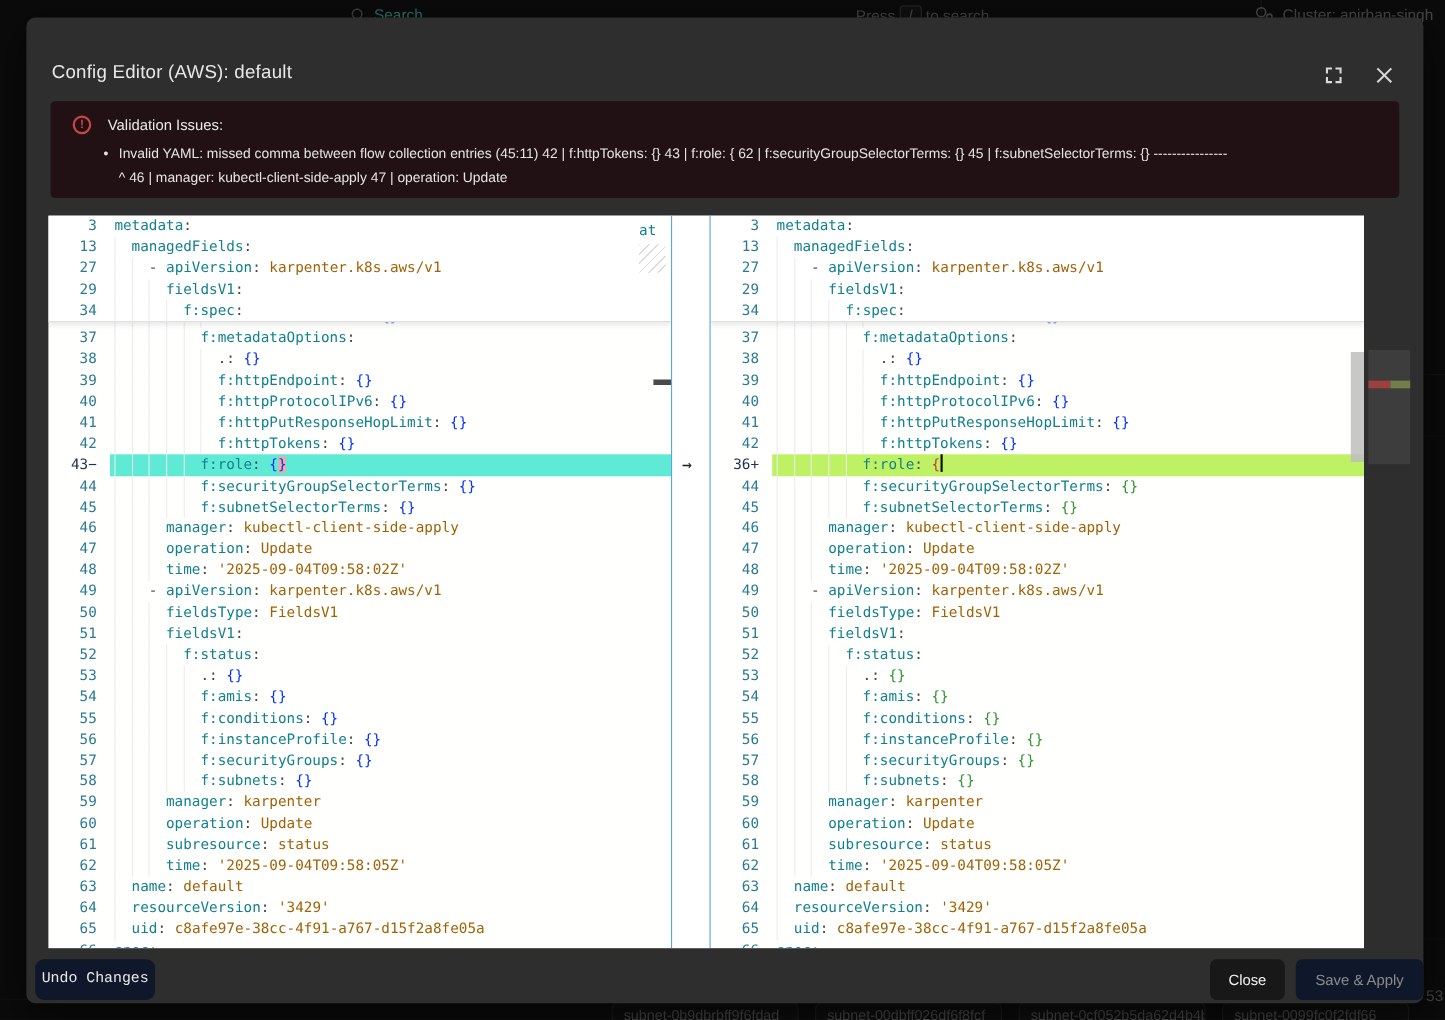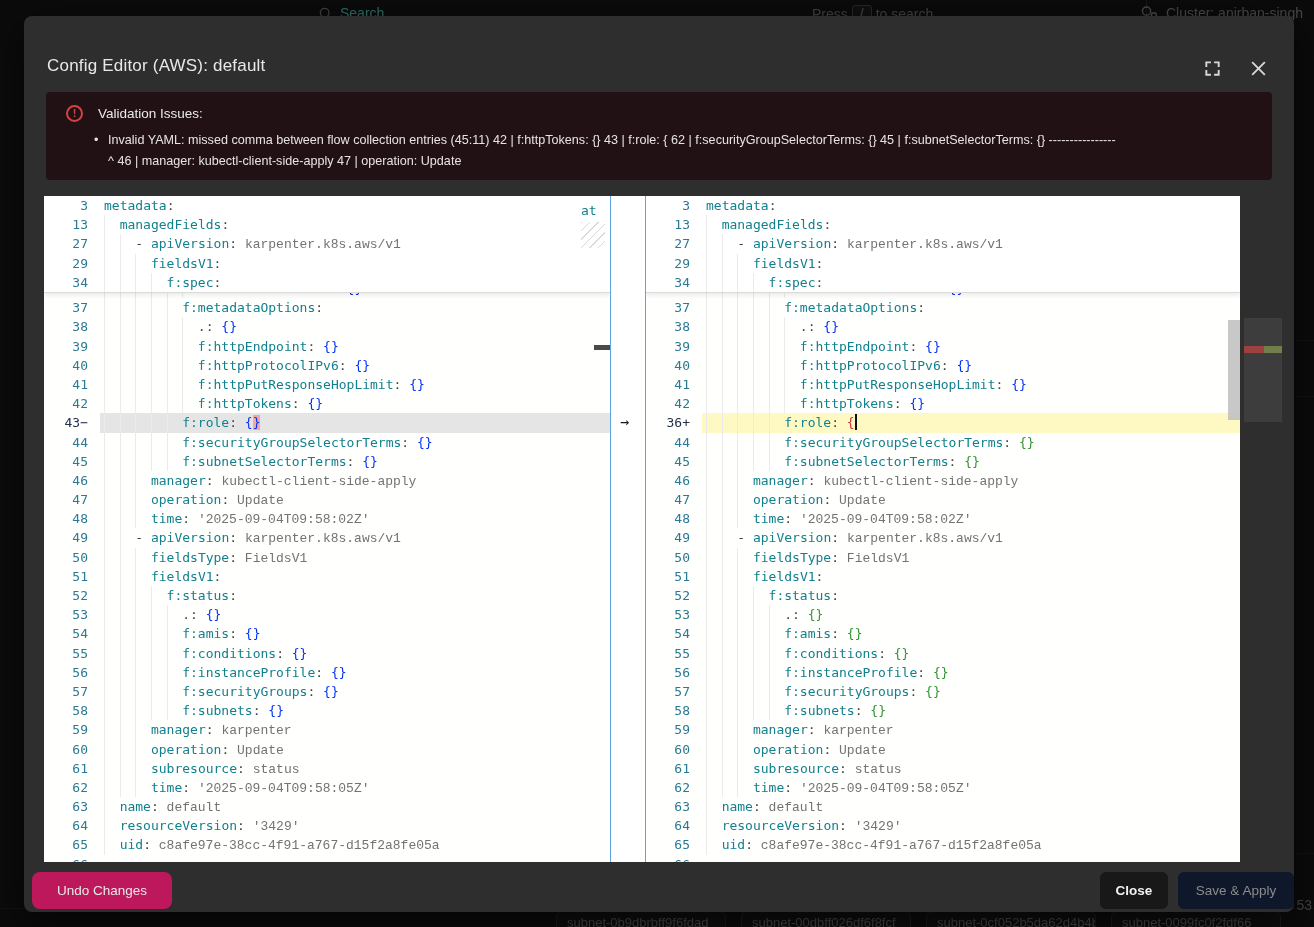--- a/index.html
+++ b/index.html
@@ -5,21 +5,21 @@
   * { margin:0; padding:0; box-sizing:border-box; }
   html,body { width:1314px; height:927px; overflow:hidden; background:#141414;
     font-family:"Liberation Sans", sans-serif; }
 
   
   .page { position:absolute; inset:0; background:#181818; z-index:0; }
   .topbar { position:absolute; top:0; left:0; right:0; height:20px; color:#8d8d8d; font-size:14px; }
   .search-wrap { position:absolute; left:300px; top:0; width:846px; height:20px; }
   .search-icon { position:absolute; left:18px; top:6px; }
   .search-ph { position:absolute; left:40px; top:5px; color:#5eead4; }
-  .press-hint { position:absolute; left:478px; top:5px; color:#8a8a8a;margin-left:34px; }
+  .press-hint { position:absolute; left:478px; top:5px; color:#8a8a8a; }
   .keycap { display:inline-block; border:1px solid #555; border-radius:3px; padding:0 7px; margin:0 4px; color:#9a9a9a; background:#222; }
   .top-divider { position:absolute; left:1146px; top:0; width:1px; height:20px; background:#333; }
   .cluster-wrap { position:absolute; left:1138px; top:0; right:0; height:20px; color:#9a9a9a; }
   .cluster-icon { position:absolute; left:2px; top:5px; }
   .cluster-label { position:absolute; left:28px; top:5px; white-space:nowrap; }
 
   .bottomstrip { position:absolute; left:0; right:0; top:908px; height:19px; border-top:1px solid #262626; }
   .chip { position:absolute; top:2px; width:170px; height:26px; background:#1f1f1f; border:1px solid #3a3a3a;
     border-radius:6px 6px 0 0; color:#8f8f8f; font-size:13px; padding:3px 10px; white-space:nowrap; overflow:hidden; }
   .tail-num { position:absolute; right:2px; top:897px; color:#8f8f8f; font-size:14px; }
@@ -57,47 +57,47 @@
     border-bottom:1px solid #dadada; box-shadow:0 3px 4px rgba(0,0,0,.07); }
   .lines { padding-top:83px; }
 
   .crow { display:flex; height:19.2px; line-height:19.2px; }
   .ln { width:56px; flex:none; text-align:right; padding-right:12px; color:#2a7a94; }
   .tx { flex:1; white-space:pre; padding-left:4px; }
   .ig { display:inline-block; width:2ch; height:19.2px; border-left:1px solid #ebebeb; vertical-align:top; }
   .t-k { color:#12808e; }
   .t-c { color:#444; }
   .t-p { color:#444; }
-  .t-v { color:#737373;font-family:Liberation Mono, monospace; }
+  .t-v { color:#a16207; }
   .t-b { color:#0431fa; }
   .t-g { color:#319331; }
   .t-r { color:#d13438; }
   .t-x { color:#0431fa; background:#f3a8a8; }
-  .crow.del .tx { background:#e5e5e5; }
-  .crow.ins .tx { background:#fef9c3; }
+  .crow.del .tx { background:#5eead4; }
+  .crow.ins .tx { background:#bef264; }
   .crow.del .ln, .crow.ins .ln { color:#22314f;padding-left:15px; }
   .cursor { display:inline-block; width:2px; height:16px; background:#111; vertical-align:-3px; }
 
   .pane-deco { position:absolute; right:3px; top:7px; z-index:5; width:26px; }
   .deco-at { color:#12808e; font-size:13px; }
   .deco-hatch { margin-top:4px; width:24px; height:26px; opacity:.55;
     background:repeating-linear-gradient(135deg,#bbb 0 1px,transparent 1px 6px); }
   .lmark { position:absolute; right:0; top:149px; width:16px; height:5px; background:#4a4a4a; z-index:6; }
   .rslider { position:absolute; right:0; top:124px; width:12px; height:100px; background:rgba(190,190,190,.85); z-index:6; }
 
   
   .ov-block { position:absolute; left:1220px; top:302px; width:38px; height:104px; background:#3d3d3d; }
   .ov-red { position:absolute; left:1220px; top:330px; width:20px; height:7px; background:#9c4040; }
   .ov-green { position:absolute; left:1240px; top:330px; width:18px; height:7px; background:#71804a; }
 
   
   .btn { font-size:13.5px; border:none; border-radius:8px; cursor:pointer; height:37px;
     font-family:"Liberation Sans", sans-serif; }
-  .btn-undo { position:absolute; left:8px; top:856px; width:140px; background:#be185d; color:#e8e8e8; }
-  .btn-close { position:absolute; left:1076px; top:856px; width:68px; background:#181818; color:#f2f2f2; border-radius:6px;font-weight:bold; }
+  .btn-undo { position:absolute; left:8px; top:856px; width:109px; background:#0f172a; color:#e8e8e8;font-family:Liberation Mono, monospace; }
+  .btn-close { position:absolute; left:1076px; top:856px; width:68px; background:#181818; color:#f2f2f2; border-radius:6px; }
   .btn-save { position:absolute; left:1154px; top:856px; width:116px; background:#0f172a; color:#8b8b8b; border-radius:6px; cursor:default; }
 </style>
 </head>
 <body>
 
 <div class="page">
   <div class="topbar">
     <div class="search-wrap">
       <svg class="search-icon" width="15" height="15" viewBox="0 0 18 18">
         <circle cx="8" cy="8" r="5.2" fill="none" stroke="#8a8a8a" stroke-width="1.6"></circle>

